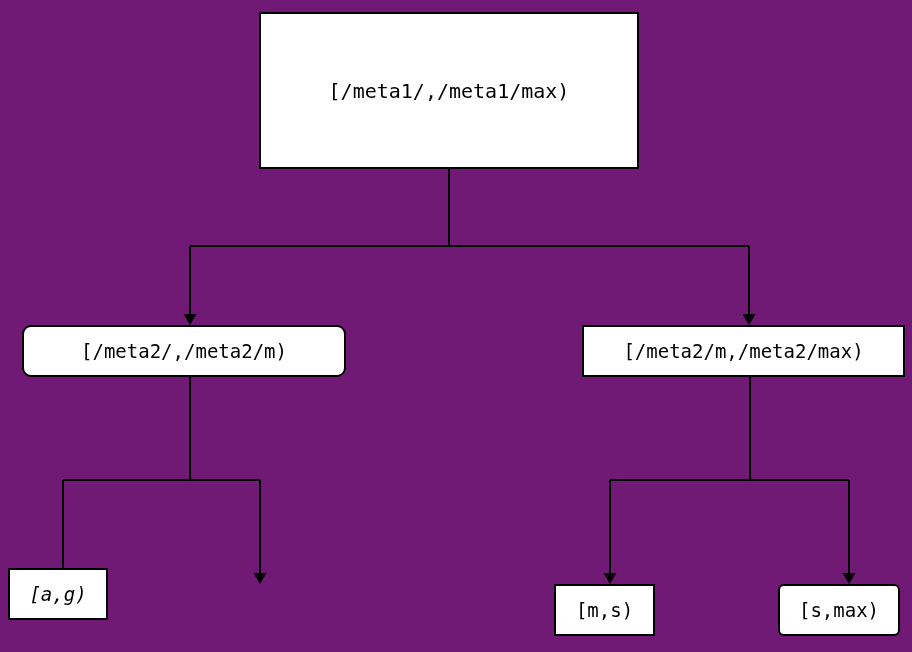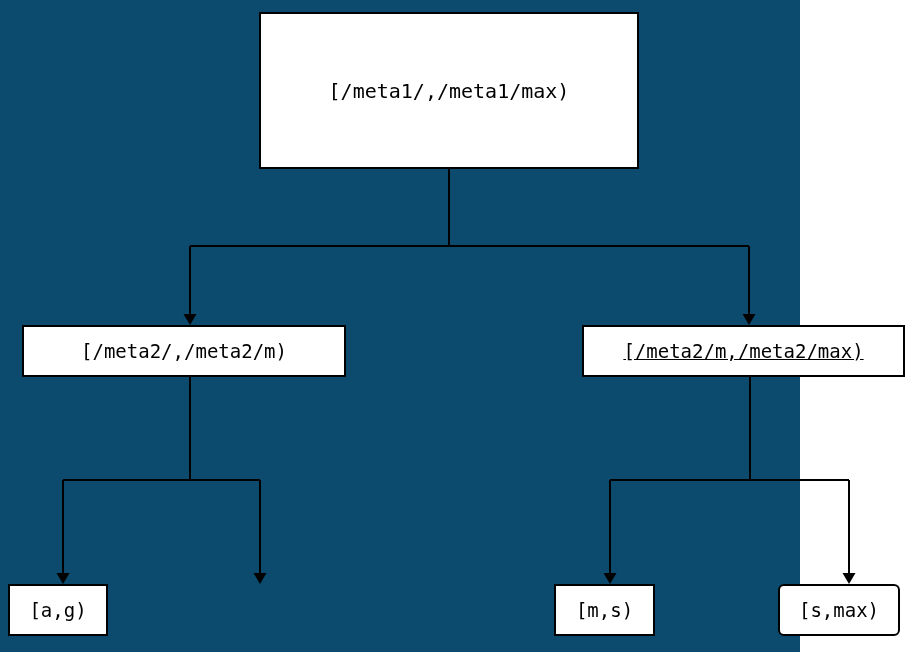--- a/index.html
+++ b/index.html
@@ -9,23 +9,23 @@
     background: #ffffff;
   }
   body {
     width: 912px;
     height: 652px;
     font-family: "DejaVu Sans Mono", "Liberation Mono", monospace;
     overflow: hidden;
   }
   #diagram-root {
     position: relative;
-    width: 800px;
+    width: 912px;
     height: 652px;
-    background: #0c4a6e;
+    background: #701a75;
   }
   #edge-layer {
     position: absolute;
     left: 0;
     top: 0;
     width: 912px;
     height: 652px;
   }
   .node-box {
     position: absolute;
@@ -75,29 +75,29 @@
       <polygon points="603.5,573 616.5,573 610,584" fill="#000000"></polygon>
       <line x1="750" y1="480" x2="849" y2="480" stroke="#000000" stroke-width="2" shape-rendering="crispEdges"></line>
       <line x1="849" y1="480" x2="849" y2="573" stroke="#000000" stroke-width="2" shape-rendering="crispEdges"></line>
       <polygon points="842.5,573 855.5,573 849,584" fill="#000000"></polygon>
     </svg>
 
   <div class="node-box level-0" id="node-root" style="left: 259px; top: 12px; width: 380px; height: 157px; border-color: rgb(0, 0, 0); color: rgb(0, 0, 0);">
     <span class="node-label">[/meta1/,/meta1/max)</span>
   </div>
 
-  <div class="node-box level-1" id="node-l1-left" style="left: 22px; top: 325px; width: 324px; height: 52px; border-color: rgb(0, 0, 0); color: rgb(0, 0, 0);">
+  <div class="node-box level-1" id="node-l1-left" style="left: 22px; top: 325px; width: 324px; height: 52px; border-color: rgb(0, 0, 0); color: rgb(0, 0, 0); border-radius: 9px;">
     <span class="node-label">[/meta2/,/meta2/m)</span>
   </div>
 
-  <div class="node-box level-1" id="node-l1-right" style="left: 582px; top: 325px; width: 323px; height: 52px; border-color: rgb(0, 0, 0); color: rgb(0, 0, 0); text-decoration: underline;">
+  <div class="node-box level-1" id="node-l1-right" style="left: 582px; top: 325px; width: 323px; height: 52px; border-color: rgb(0, 0, 0); color: rgb(0, 0, 0);">
     <span class="node-label">[/meta2/m,/meta2/max)</span>
   </div>
 
-  <div class="node-box level-2" id="node-leaf-ag" style="left: 8px; top: 584px; width: 100px; height: 52px; border-color: rgb(0, 0, 0); color: rgb(0, 0, 0);">
+  <div class="node-box level-2" id="node-leaf-ag" style="left: 8px; top: 568px; width: 100px; height: 52px; border-color: rgb(0, 0, 0); color: rgb(0, 0, 0); font-style: italic;">
     <span class="node-label">[a,g)</span>
   </div>
 
 
   <div class="node-box level-2" id="node-leaf-ms" style="left: 554px; top: 584px; width: 101px; height: 52px; border-color: rgb(0, 0, 0); color: rgb(0, 0, 0);">
     <span class="node-label">[m,s)</span>
   </div>
 
   <div class="node-box level-2" id="node-leaf-smax" style="left: 778px; top: 584px; width: 122px; height: 52px; border-color: rgb(0, 0, 0); color: rgb(0, 0, 0); border-radius: 6px;">
     <span class="node-label">[s,max)</span>

